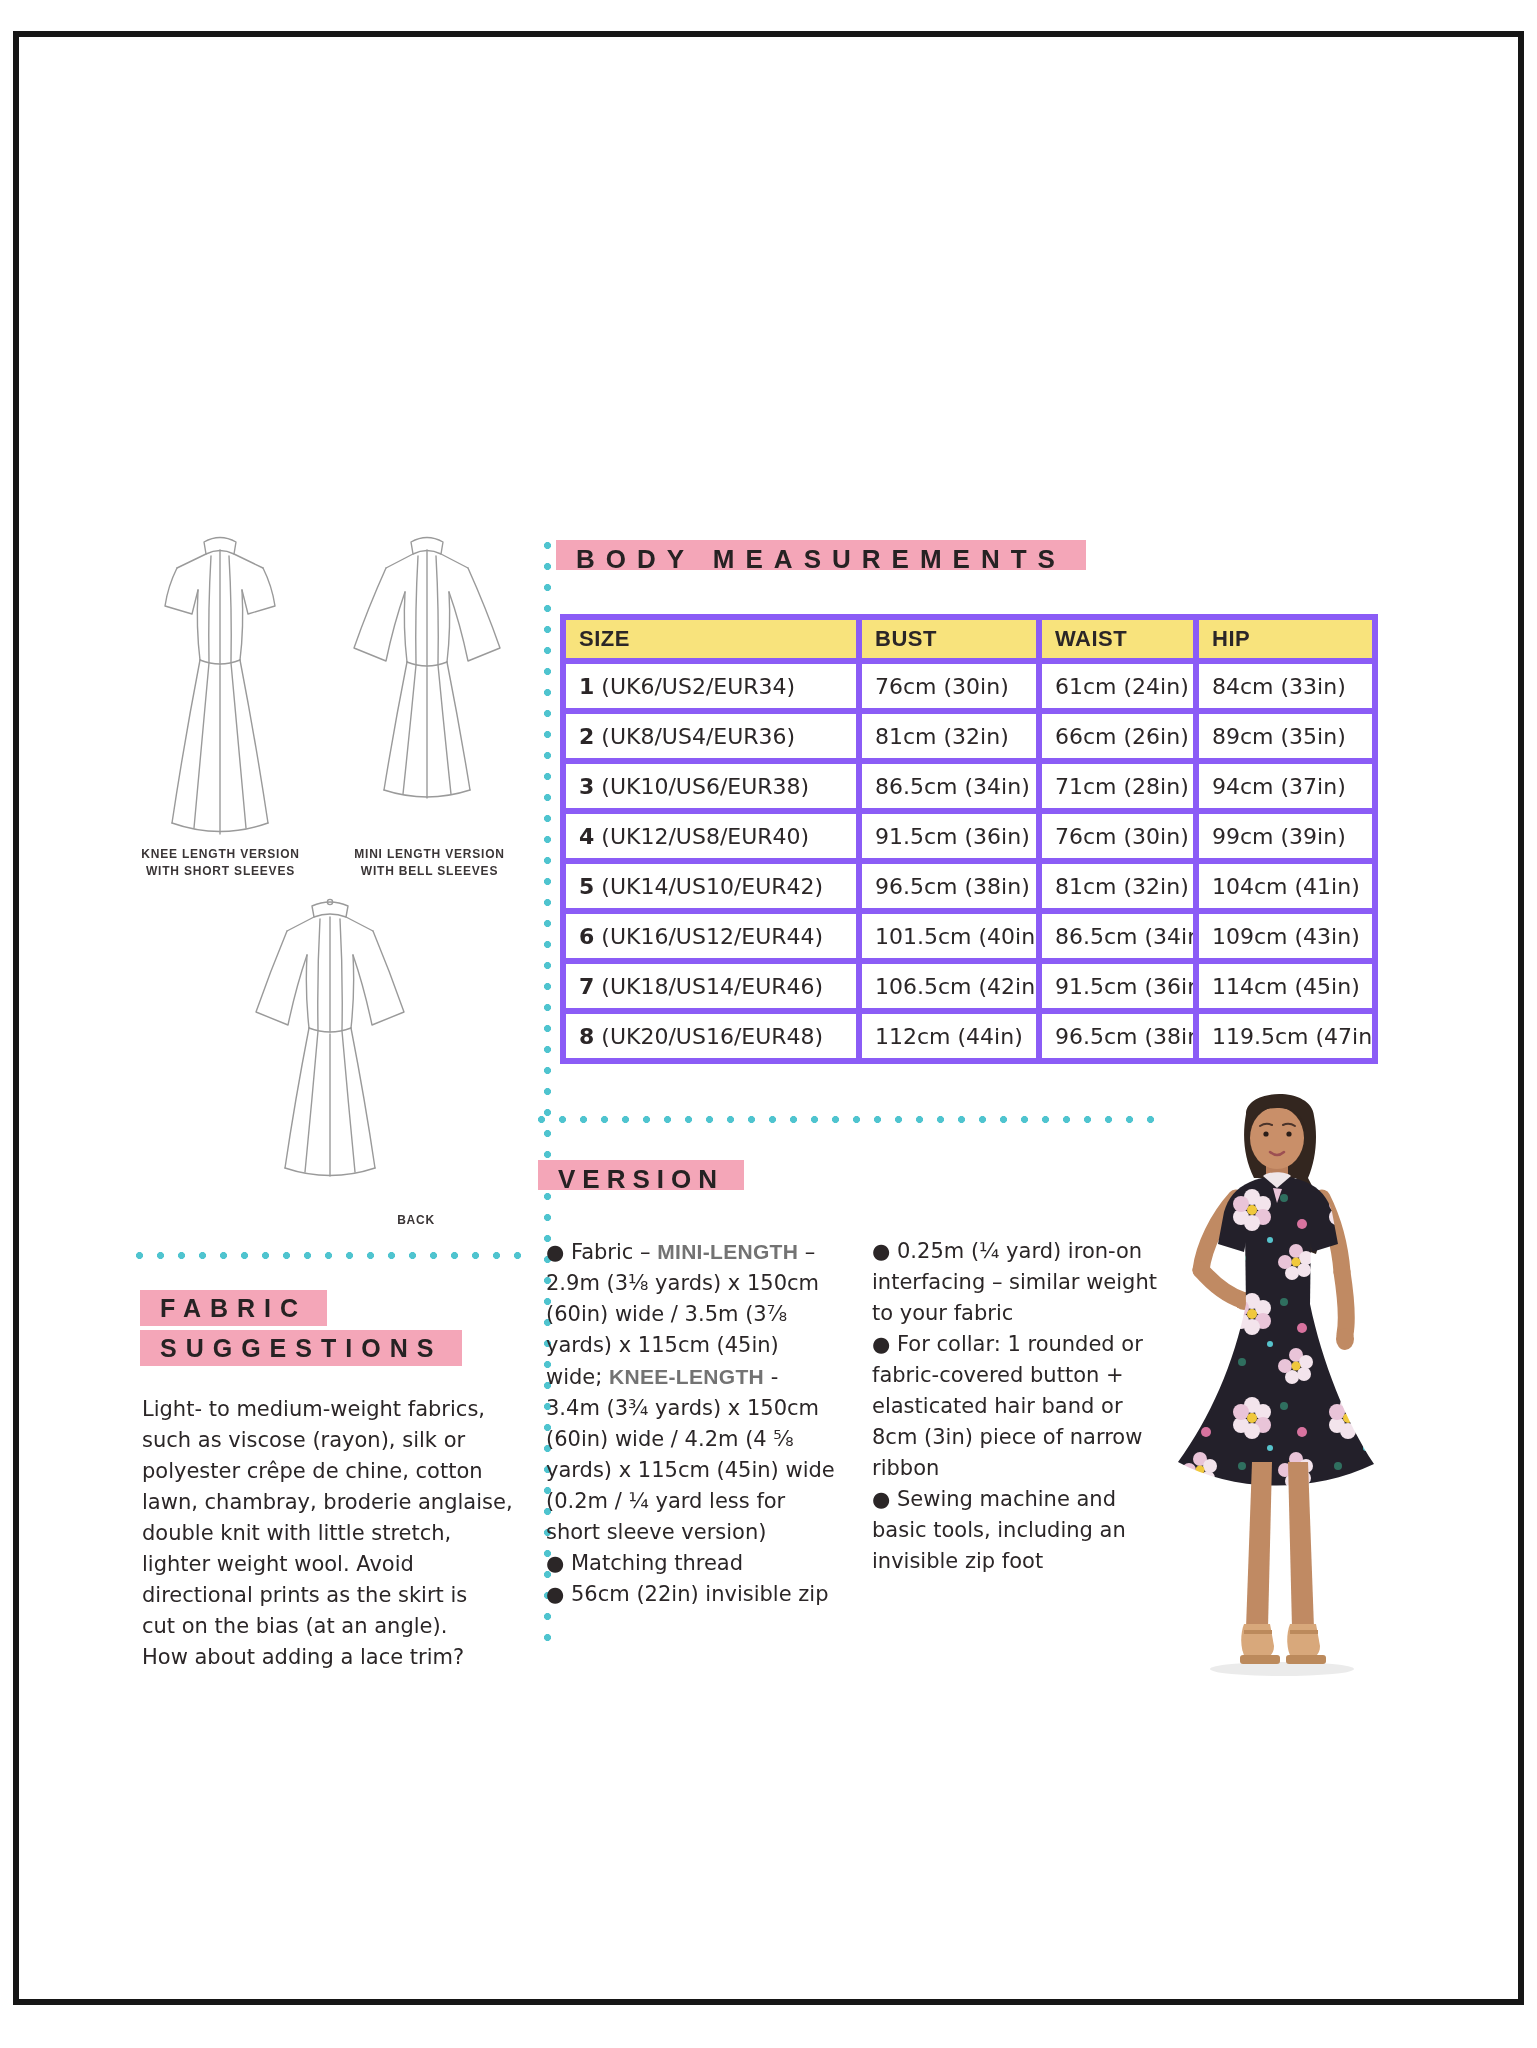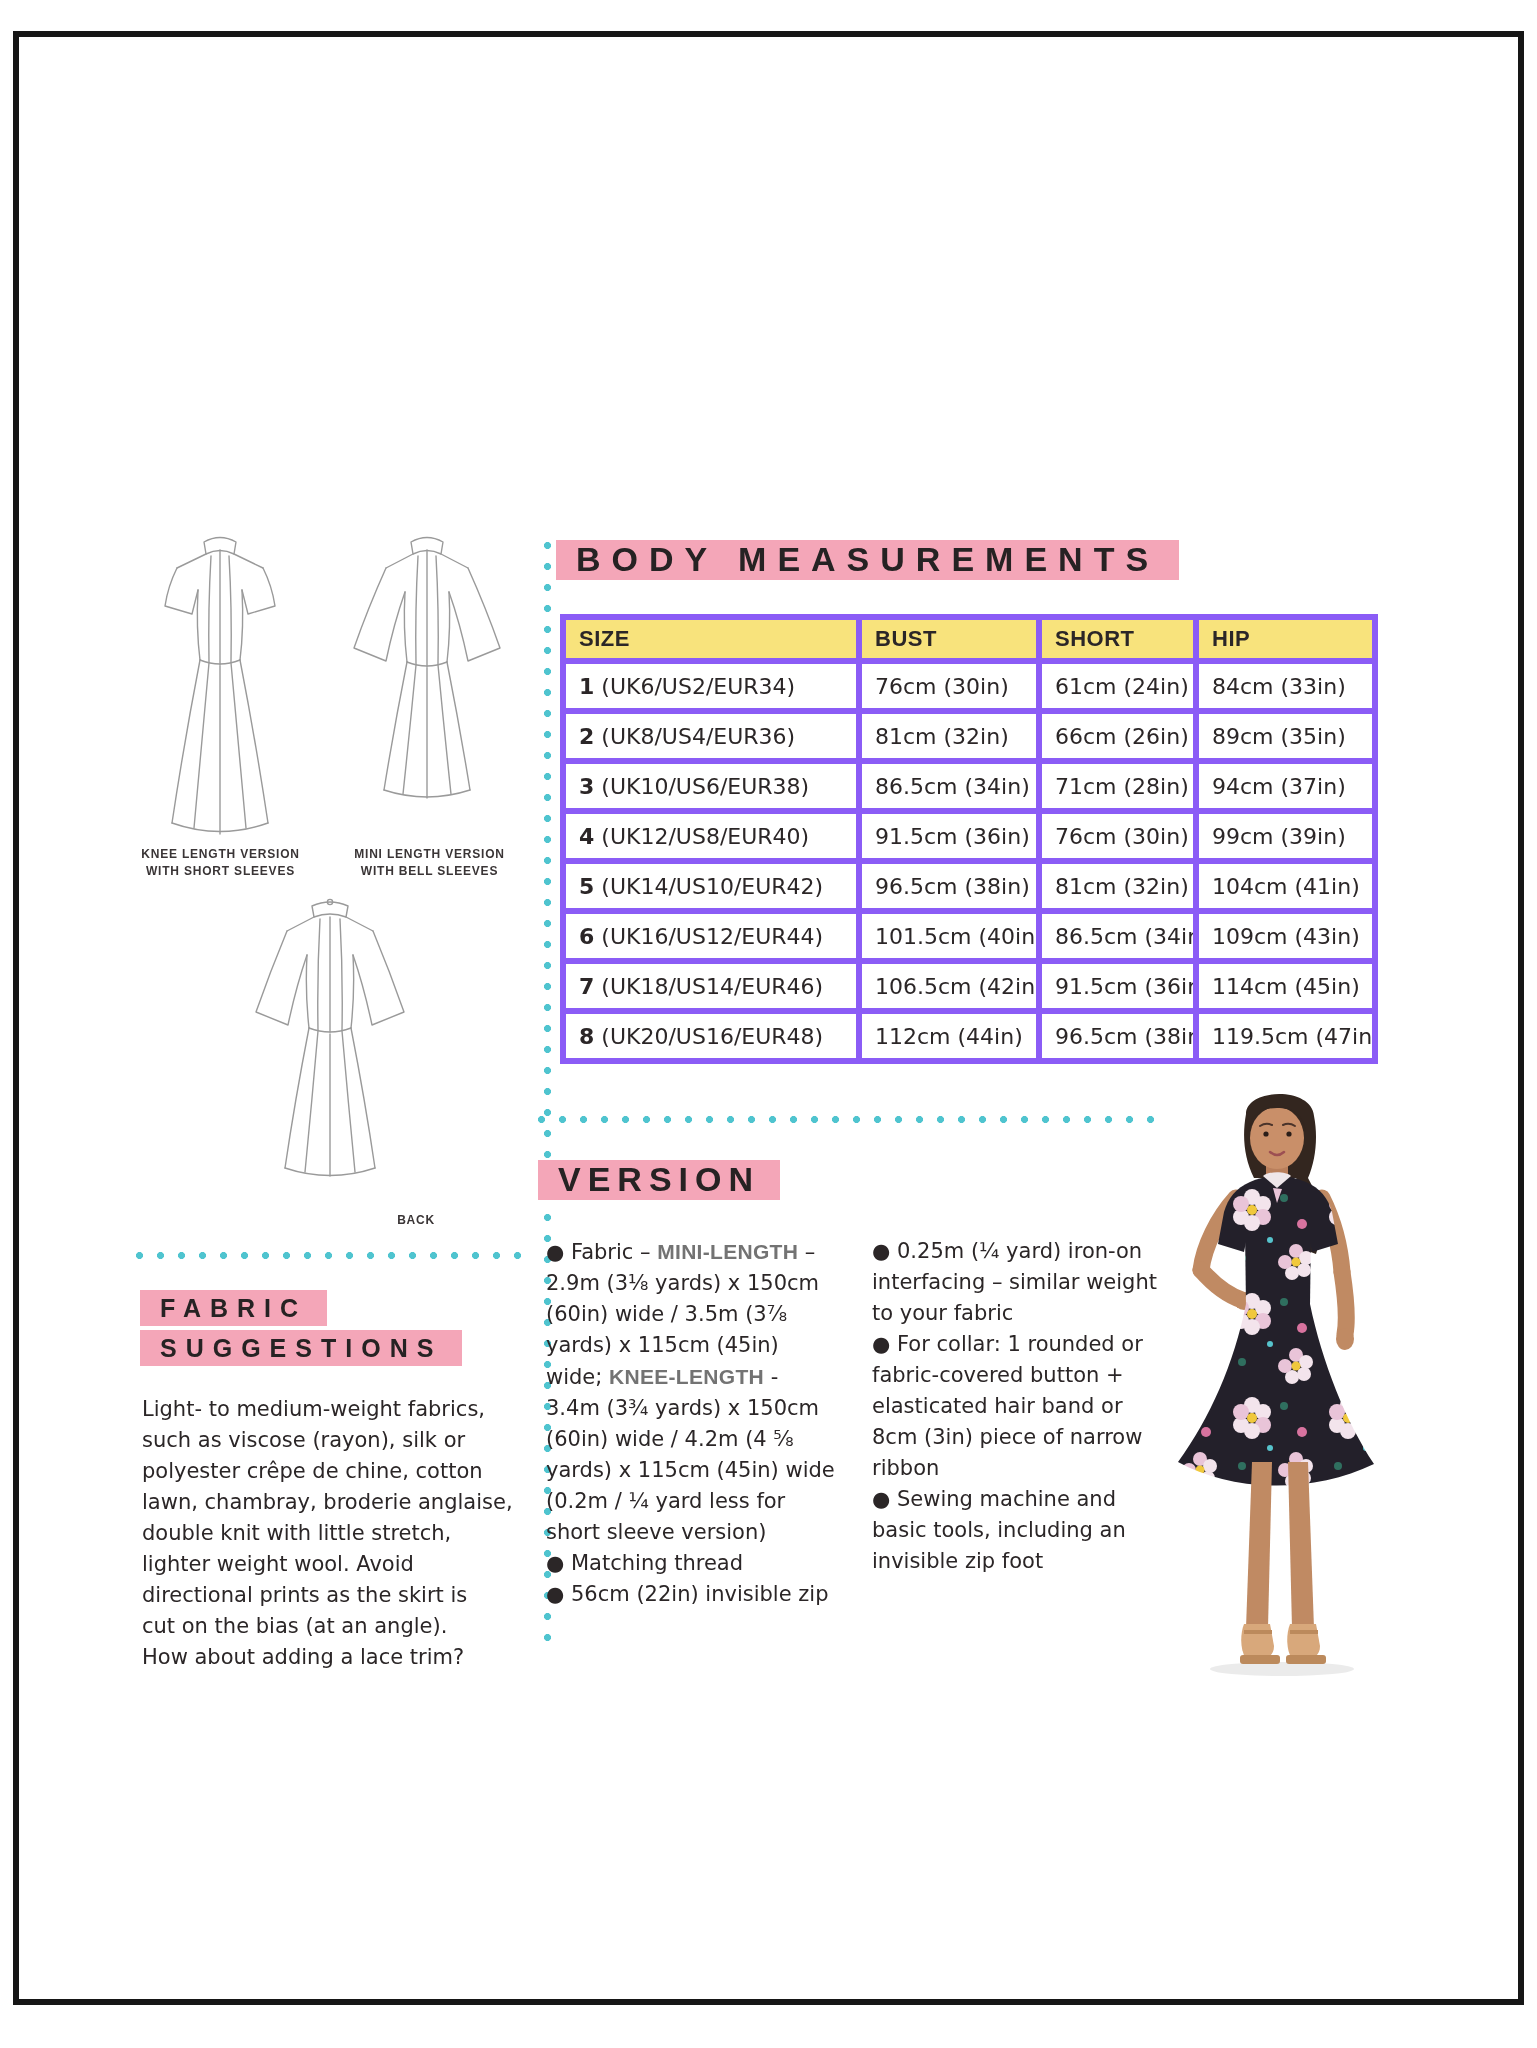--- a/index.html
+++ b/index.html
@@ -11,21 +11,21 @@
   .frame {
     position:absolute; left:13px; top:31px; width:1511px; height:1974px;
     border:6px solid #161616; background:#ffffff;
   }
   .abs { position:absolute; }
 
   
   .pinkbar {
     background:#f4a6b8; color:#262223;
     font-family:"Liberation Sans", sans-serif; font-weight:bold;
-    font-size:34px; line-height:38px; height:40px;
+    font-size:26px; line-height:38px; height:30px;
     display:inline-block; padding:0 20px; white-space:nowrap;
   }
   .ls-xl { letter-spacing:11px; }
   .ls-lg { letter-spacing:9px; }
   .ls-md { letter-spacing:7px; }
   .h36 { height:36px; line-height:36px; font-size:25px; }
 
   
   .dot-v {
     width:7px;
@@ -164,21 +164,21 @@
   <colgroup>
       <col class="c0">
       <col class="c1">
       <col class="c2">
       <col class="c3">
     </colgroup>
   <thead>
     <tr>
         <th>SIZE</th>
         <th>BUST</th>
-        <th>SHORT</th>
+        <th>WAIST</th>
         <th>HIP</th>
       </tr>
   </thead>
   <tbody>
       <tr>
         <td><b>1</b> (UK6/US2/EUR34)</td>
         <td>76cm (30in)</td>
         <td>61cm (24in)</td>
         <td>84cm (33in)</td>
       </tr>

